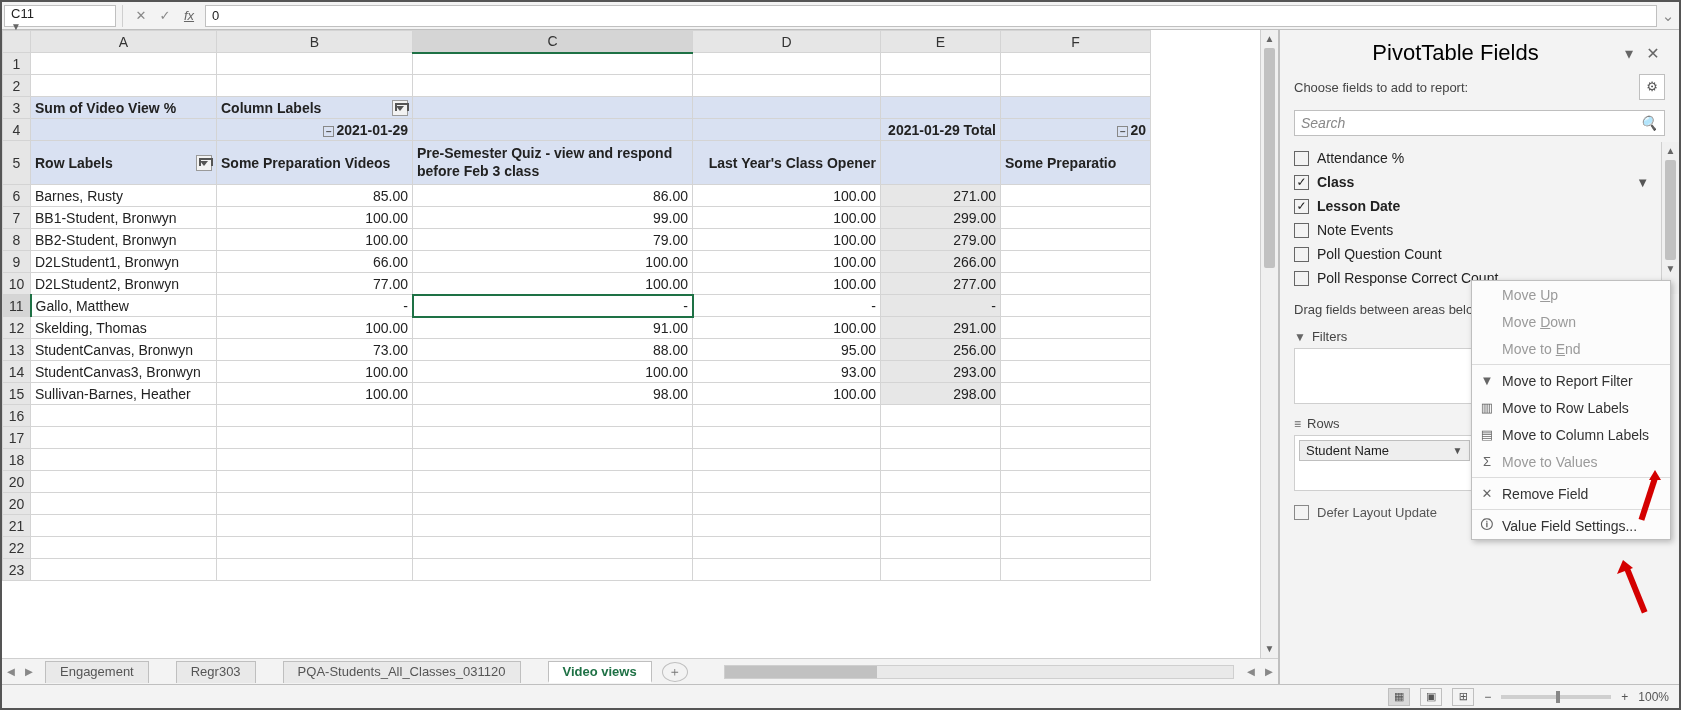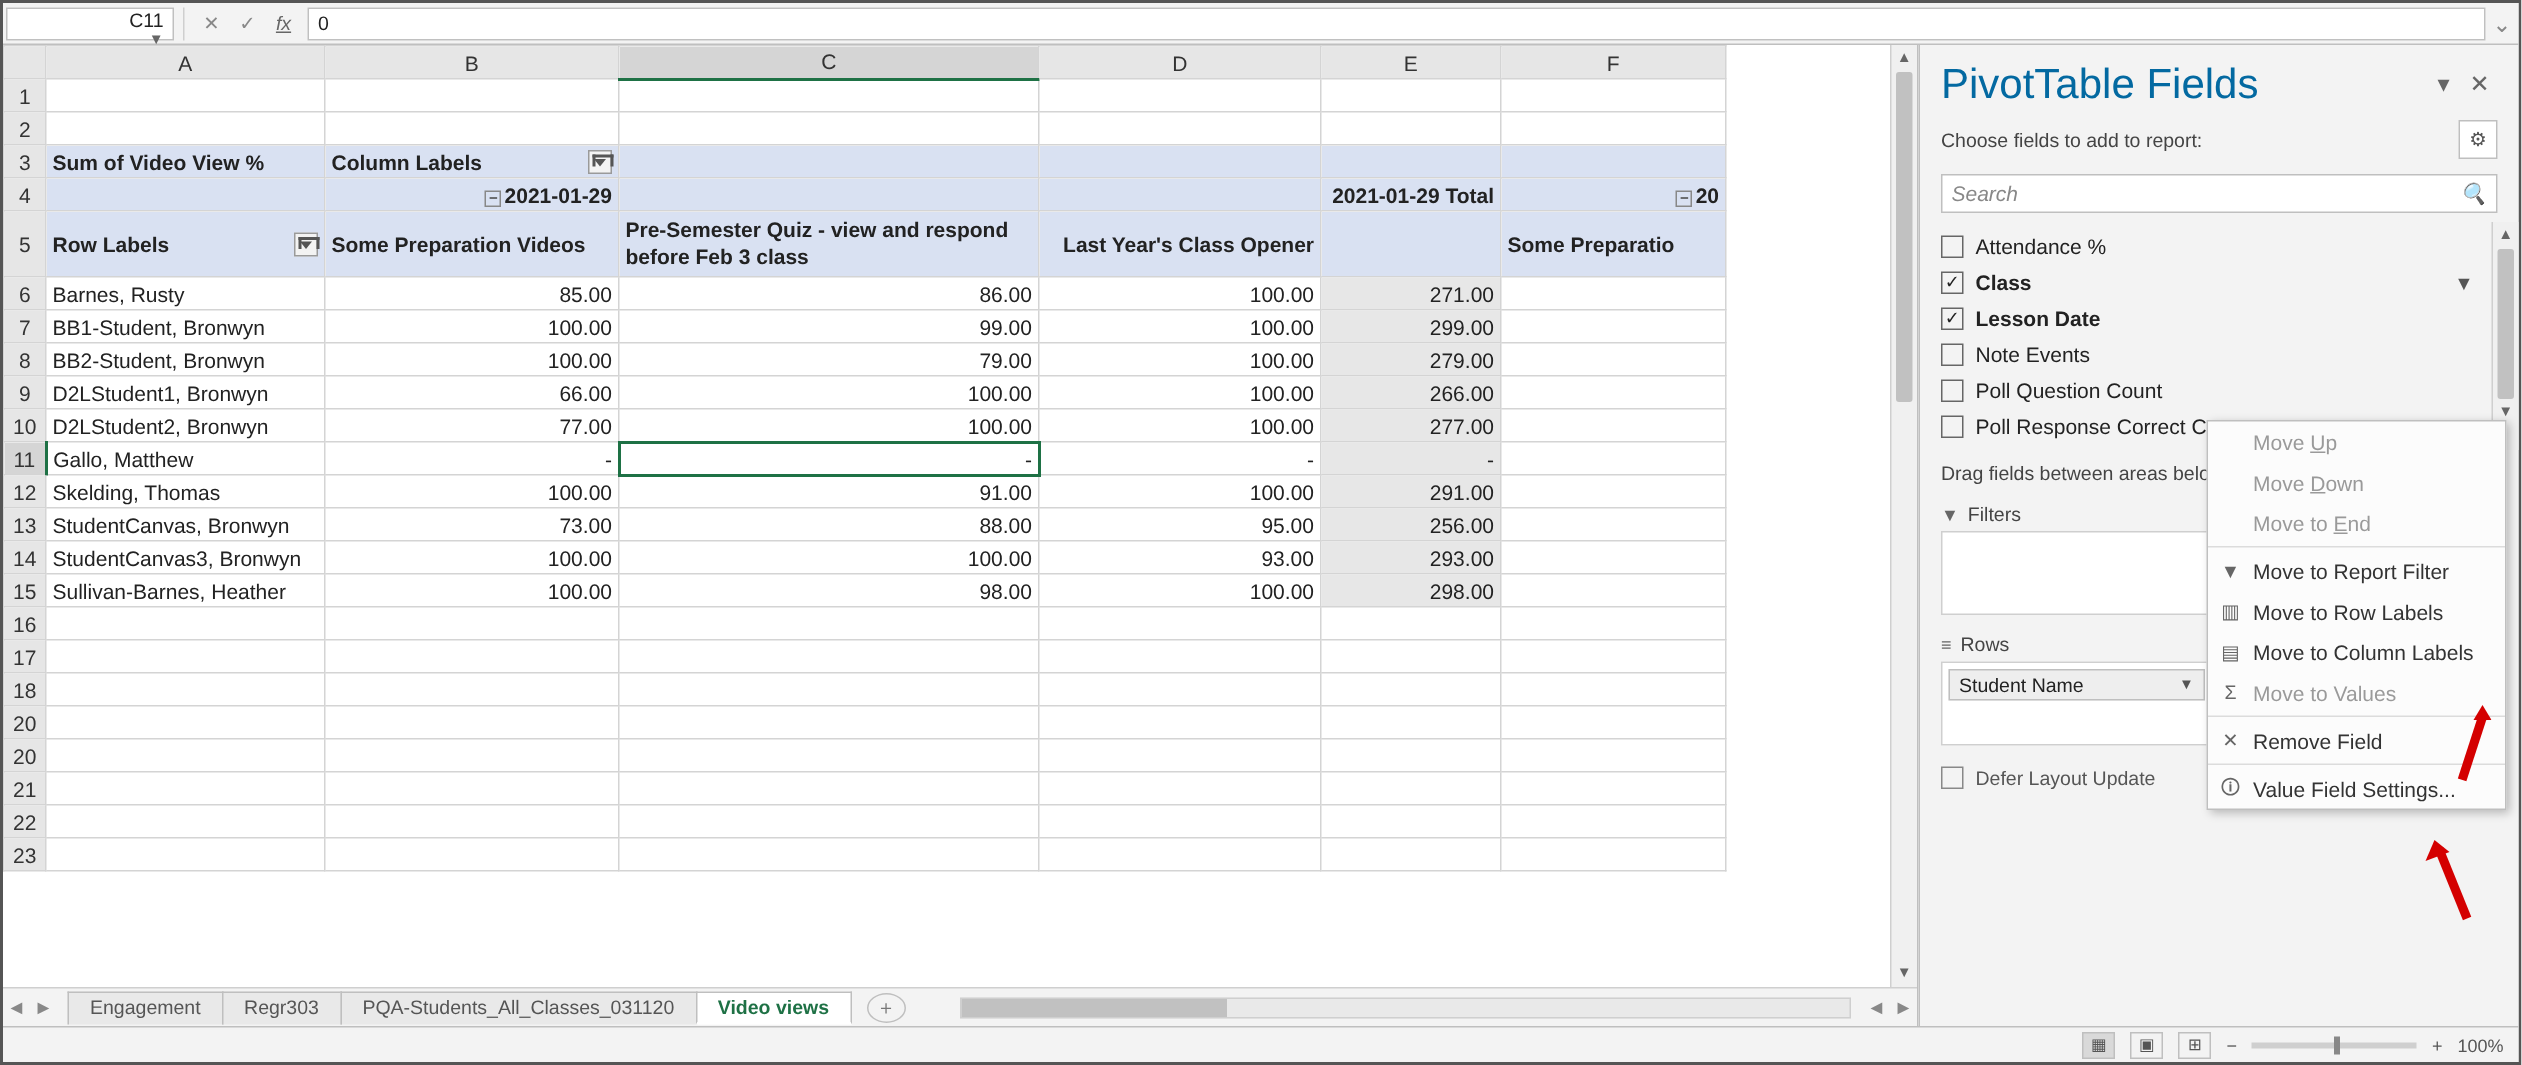--- a/index.html
+++ b/index.html
@@ -1,20 +1,20 @@
 <!DOCTYPE html>
 <html><head>
 <meta charset="utf-8">
 <style>
   html,body{margin:0;padding:0;font-family:"Segoe UI",Arial,sans-serif;font-size:14px;color:#222;background:#fff;height:100%;overflow:hidden;}
   *{box-sizing:border-box;}
   .app{display:flex;flex-direction:column;width:1681px;height:710px;border:2px solid #555;}
   
   .formula-bar{display:flex;align-items:center;height:28px;border-bottom:1px solid #bfbfbf;background:#f3f3f3;font-size:13px;}
-  .name-box{width:112px;height:22px;margin-left:2px;background:#fff;border:1px solid #c0c0c0;display:flex;align-items:flex-end;padding:0 6px;flex-direction:column;}
+  .name-box{width:112px;height:22px;margin-left:2px;background:#fff;border:1px solid #c0c0c0;display:flex;align-items:flex-start;padding:0 6px;flex-direction:column;}
   .name-box span{flex:1;}
   .fb-dd{color:#666;font-size:10px;}
   .fb-sep{width:1px;height:22px;background:#cfcfcf;margin:0 6px;}
   .fb-icn{width:24px;text-align:center;color:#888;}
   .fb-fx{font-style:italic;color:#666;text-decoration:underline;}
   .formula-input{flex:1;height:22px;background:#fff;border:1px solid #c0c0c0;margin:0 4px;padding:0 6px;display:flex;align-items:center;font-size:13px;color:#222;}
   .fb-exp{width:18px;text-align:center;color:#888;font-size:15px;padding-right:4px;}
   
   .main{flex:1;display:flex;min-height:0;}
   .sheet{flex:1;display:flex;flex-direction:column;min-width:0;border-right:1px solid #bfbfbf;}
@@ -44,21 +44,21 @@
   .tabs-bar{height:26px;display:flex;align-items:center;border-top:1px solid #cfcfcf;background:#f3f3f3;font-size:13px;}
   .tabs-bar .nav{width:18px;text-align:center;color:#888;}
   .tab{padding:2px 14px;border:1px solid #bfbfbf;border-bottom:none;margin-left:-1px;background:#e9e9e9;color:#555;cursor:default;}
   .tab.active{background:#fff;color:#1e7145;font-weight:bold;border-bottom:2px solid #fff;}
   .tab-add{width:26px;height:20px;border:1px solid #bfbfbf;border-radius:50%;margin-left:10px;text-align:center;line-height:18px;color:#777;}
   .hscroll{flex:1;margin:0 8px;height:14px;background:#e9e9e9;border:1px solid #cfcfcf;position:relative;}
   .hscroll .hthumb{position:absolute;left:0;top:0;height:100%;width:30%;background:#c1c1c1;}
   
   .pane{width:400px;background:#f3f3f3;display:flex;flex-direction:column;border-left:1px solid #bfbfbf;}
   .pane-h{display:flex;align-items:center;padding:10px 14px 4px 14px;}
-  .pane-h h2{font-size:28px;font-weight:normal;color:#0369a1;margin:0;flex:1;}
+  .pane-h h2{font-size:22px;font-weight:normal;color:#000000;margin:0;flex:1;text-align:center;}
   .pane-h .ic{width:24px;text-align:center;color:#666;font-size:16px;}
   .pane-sub{padding:4px 14px;color:#444;font-size:13px;display:flex;align-items:center;}
   .pane-sub .gear{margin-left:auto;width:26px;height:26px;border:1px solid #bfbfbf;text-align:center;line-height:24px;color:#555;background:#fff;}
   .search{margin:6px 14px;display:flex;align-items:center;border:1px solid #bfbfbf;background:#fff;height:26px;padding:0 6px;color:#888;font-style:italic;gap:24px;}
   .search span:first-child{flex:1;}
   .field-list{margin:4px 2px 4px 14px;overflow:auto;}
   .field-row{display:flex;align-items:center;height:24px;font-size:14px;color:#222;}
   .field-row .cb{width:15px;height:15px;border:1px solid #666;margin-right:8px;display:inline-flex;align-items:center;justify-content:center;font-size:12px;color:#222;}
   .field-row.checked .lbl{font-weight:bold;}
   .field-row .fic{margin-left:auto;margin-right:10px;color:#555;font-size:13px;}
@@ -353,21 +353,21 @@
           <div class="thumb" style="flex:0 0 220px;"></div>
           <div style="flex:1"></div>
           <div class="btn">▼</div>
         </div>
       </div>
 
       <div class="tabs-bar">
         <div class="nav">◄</div>
         <div class="nav">►</div>
         <div style="width:8px"></div>
-        <div id="tabs-host" style="display:flex;">
+        <div id="tabs-host" style="display:flex;gap:28px;">
             <div class="tab">Engagement</div>
             <div class="tab">Regr303</div>
             <div class="tab">PQA-Students_All_Classes_031120</div>
             <div class="tab active">Video views</div>
           </div>
         <div class="tab-add">＋</div>
         <div style="width:28px"></div>
         <div class="hscroll">
             <div class="hthumb"></div>
           </div>

